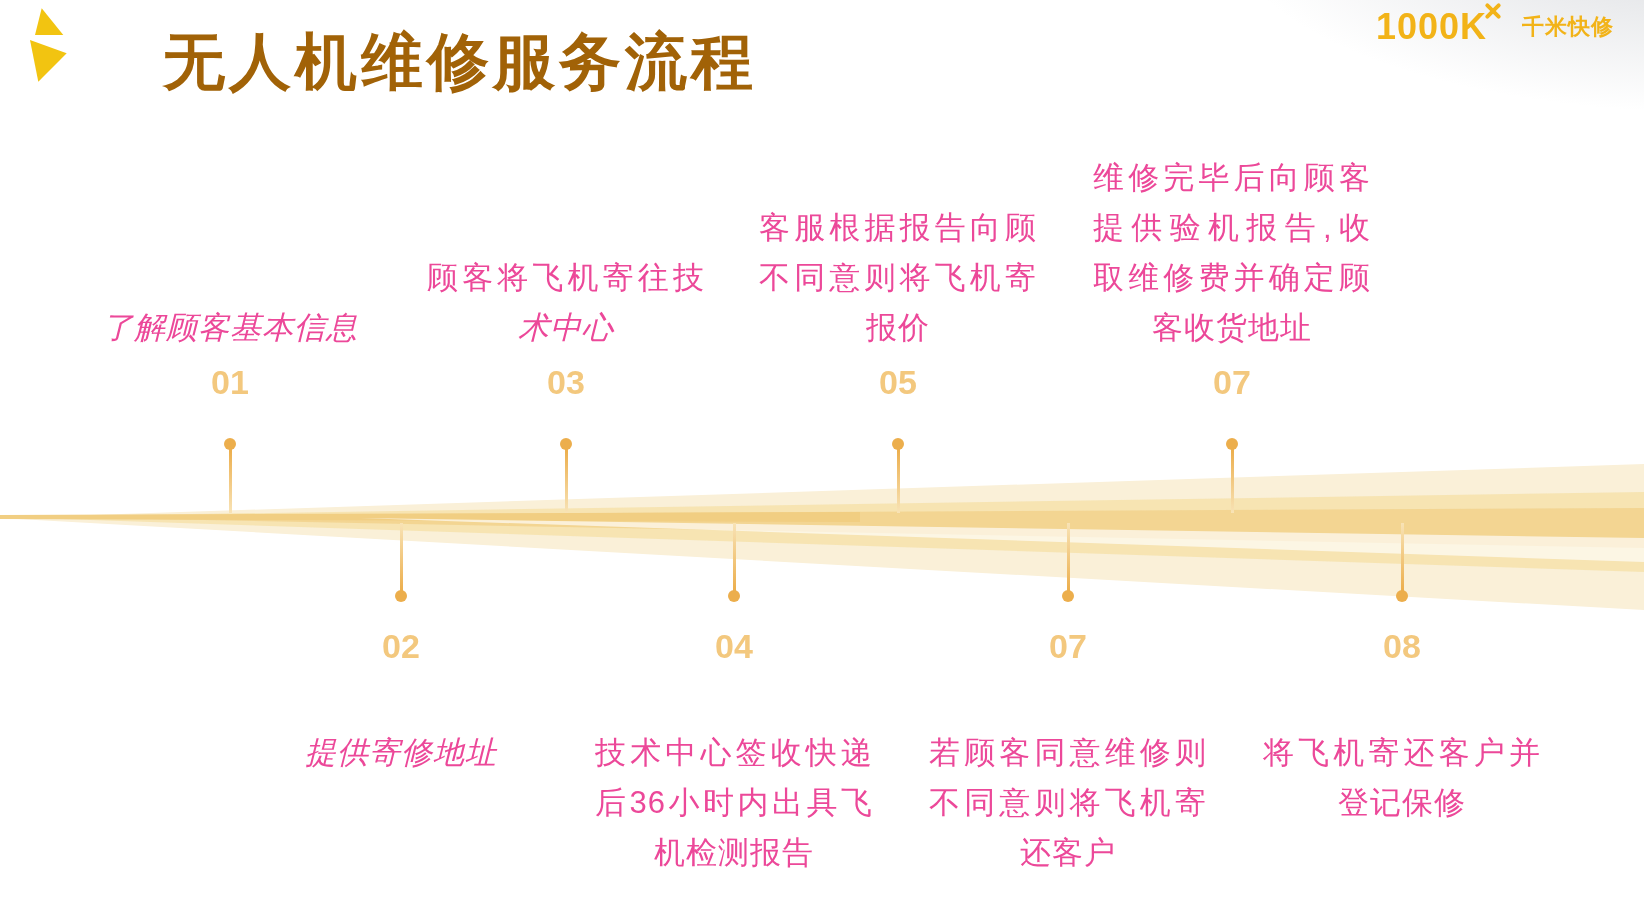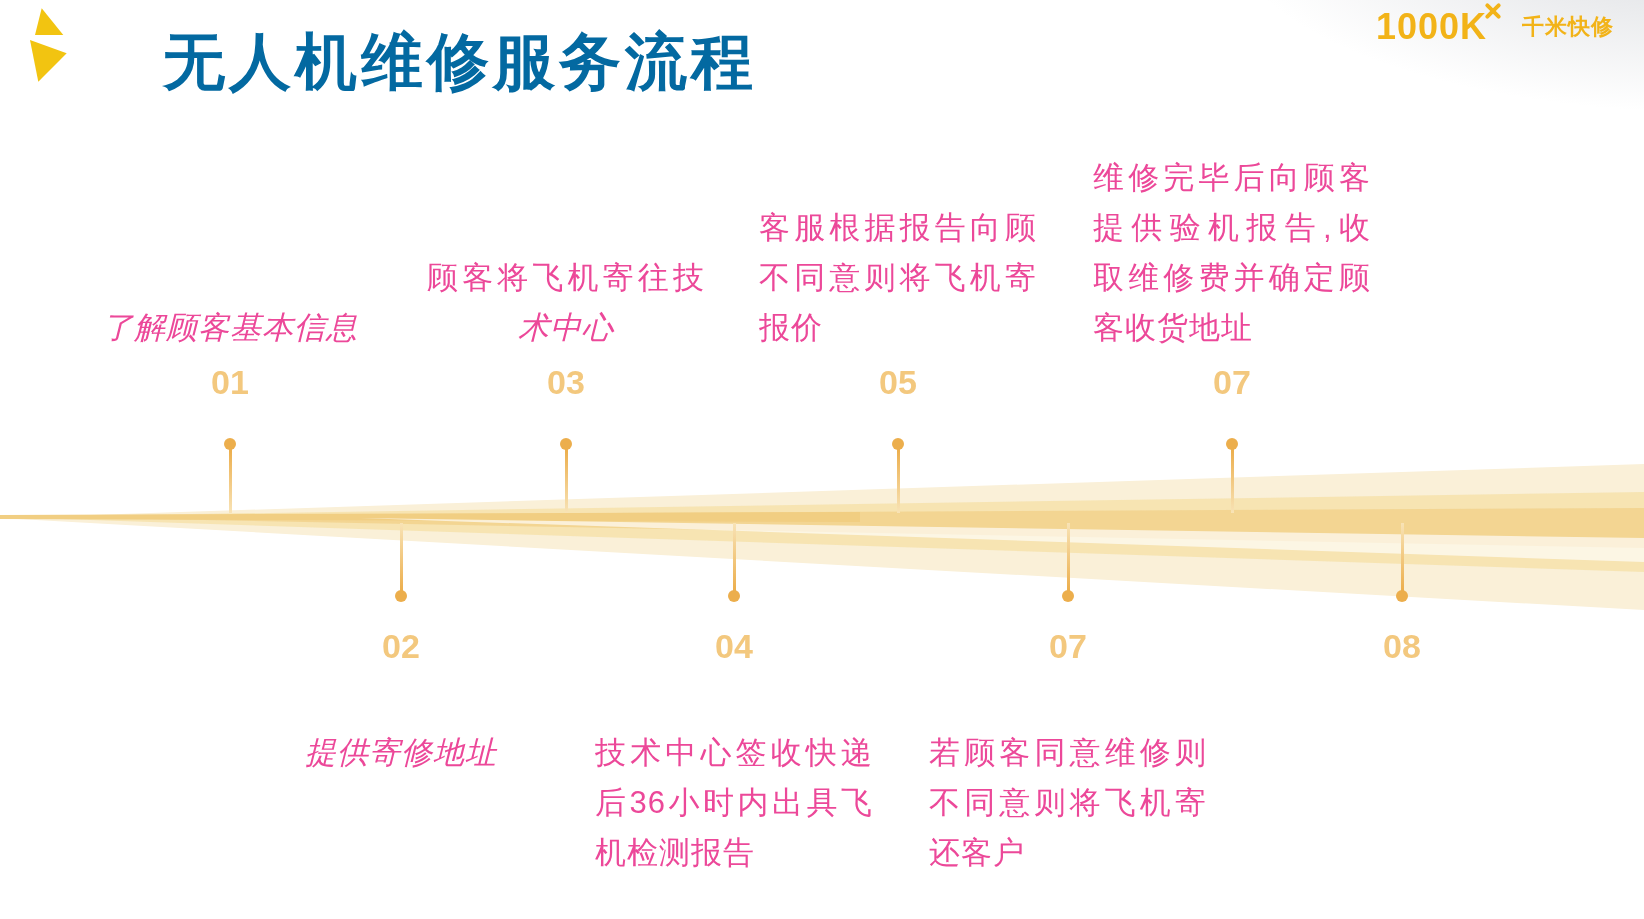--- a/index.html
+++ b/index.html
@@ -8,21 +8,21 @@
     background:#ffffff; font-family:"Liberation Sans", sans-serif;
   }
   .bg-wash {
     position:absolute; inset:0; pointer-events:none;
     background: radial-gradient(780px 300px at 104% -8%, rgba(174,178,186,0.48), rgba(174,178,186,0) 62%);
   }
   
   .tri-logo { position:absolute; left:25px; top:5px; }
   .page-title {
     position:absolute; left:163px; top:20px;
-    font-size:62px; font-weight:700; color:#0369a1; letter-spacing:4px; white-space:nowrap;
+    font-size:62px; font-weight:700; color:#a16207; letter-spacing:4px; white-space:nowrap;
   }
   .brand { position:absolute; right:30px; top:8px; display:flex; align-items:flex-start; color:#F2B318; }
   .brand-name { font-size:36px; font-weight:800; letter-spacing:1px; line-height:38px; }
   .brand-x { position:relative; width:18px; height:18px; margin:-6px 4px 0 -3px; }
   .brand-x::before, .brand-x::after {
     content:""; position:absolute; left:-1px; top:7px; width:20px; height:4px;
     background:#F2B318; border-radius:2px;
   }
   .brand-x::before { transform:rotate(45deg); }
   .brand-x::after  { transform:rotate(-45deg); }
@@ -45,21 +45,21 @@
   }
   .num-top { top:360px; }
   .num-bottom { top:624px; }
   .label {
     position:absolute; width:278px; left:calc(var(--cx) - 139px);
     font-size:31px; line-height:50px; color:#ec4899; letter-spacing:1px;
   }
   .label-top { bottom:566px; }
   .label-bottom { top:728px; }
   .jline { text-align:justify; text-align-last:justify; }
-  .lline { text-align:left; }
+  .lline { text-align:center; }
   .cline { text-align:center;font-style:italic; }
 </style>
 </head>
 <body>
 
 <div class="canvas">
   <div class="bg-wash"></div>
 
   <svg class="tri-logo" width="50" height="85" viewBox="0 0 50 85">
     <polygon points="16.7,3.3 10,30 38.3,30" fill="#F2C411"></polygon>
@@ -152,14 +152,18 @@
     </div>
     <div class="num num-top">07</div>
     <div class="dot dot-top"></div>
     <div class="vline vline-top"></div>
   </div>
 
   <div class="step s8">
     <div class="vline vline-bottom"></div>
     <div class="dot dot-bottom"></div>
     <div class="num num-bottom">08</div>
+    <div class="label label-bottom">
+      <div class="jline">将飞机寄还客户并</div>
+      <div class="lline">登记保修</div>
+    </div>
   </div>
 </div>
 
 </body></html>

